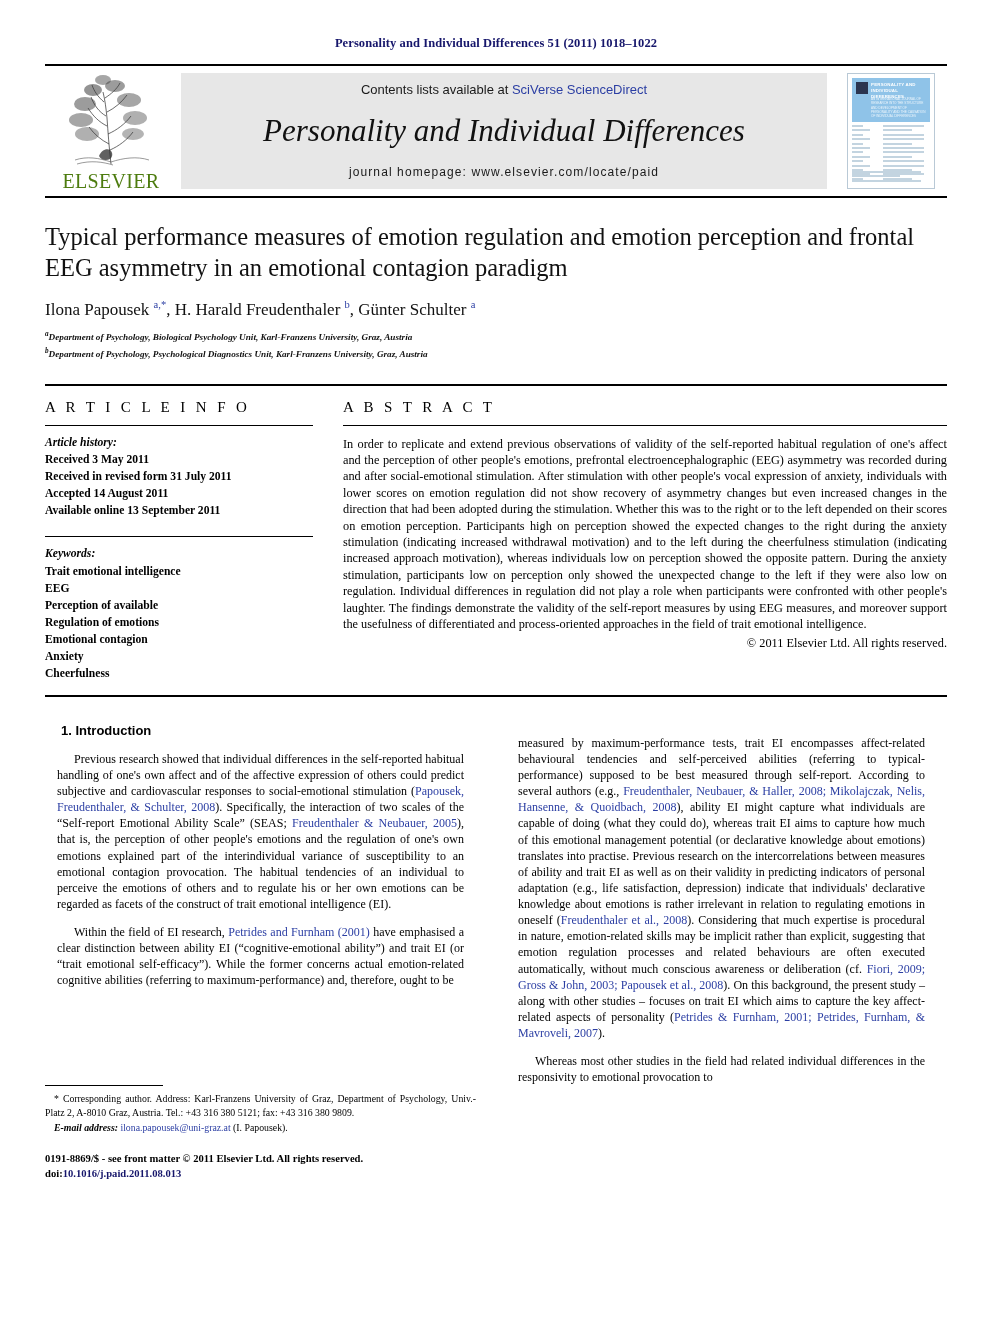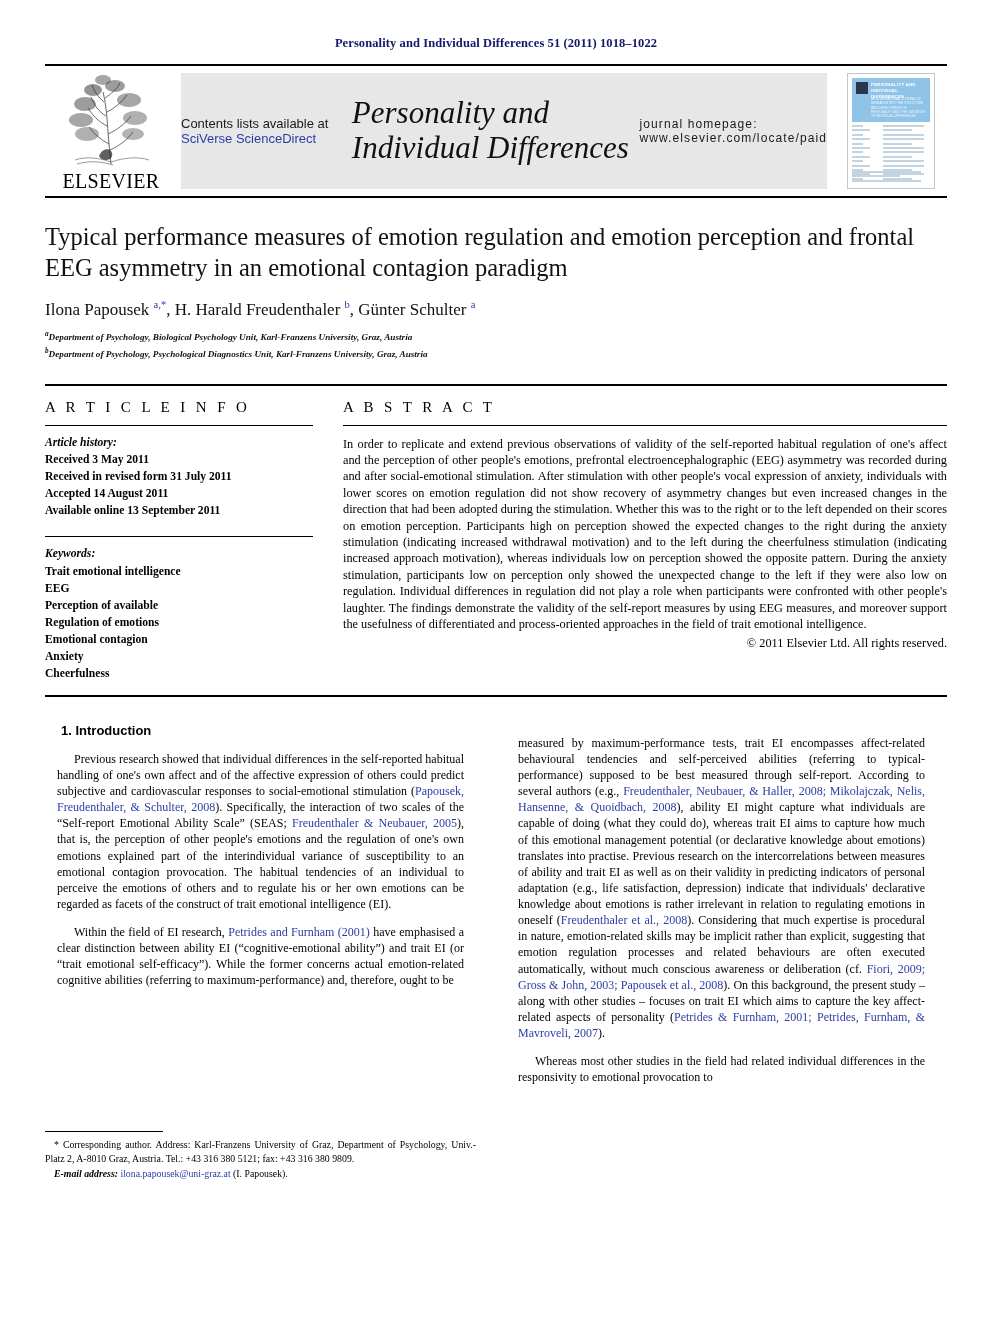--- a/index.html
+++ b/index.html
@@ -51,32 +51,33 @@
     align-items: center;
     justify-content: flex-start;
     padding-top: 6px;
     box-sizing: border-box;
   }
   .tree-svg { display:block; }
   .elsevier-word {
     font-family: "Liberation Serif", serif;
     font-size: 20px;
     letter-spacing: 0.3px;
-    color: #000000;
+    color: #4d7c0f;
     font-weight: 400;
     line-height: 1;
     margin-top: 1px;
   }
   .banner {
     flex: 1 1 auto;
     background: #e7e7e7;
     margin: 7px 8px 7px 4px;
     display: flex;
-    flex-direction: row;
+    flex-direction: column;
     align-items: center;
+    justify-content: space-between;
     padding: 9px 0 10px 0;
     box-sizing: border-box;
   }
   .contents-line {
     font-family: "Liberation Sans", sans-serif;
     font-size: 13px;
     color: #1a1a1a;
   }
   .contents-line .sd-link {
     color: #2b3ea3;
@@ -453,20 +454,26 @@
         <div class="fn-rule"></div>
         <div class="fn-text">
           <span>*</span>
           <span>Corresponding author. Address: Karl-Franzens University of Graz, Department of Psychology, Univ.-Platz 2, A-8010 Graz, Austria. Tel.: +43 316 380 5121; fax: +43 316 380 9809.</span>
         </div>
         <div class="fn-text" style="margin-top:2px">
           <span class="em">E-mail address:</span>
           <span class="fn-link">ilona.papousek@uni-graz.at</span>
           <span>(I. Papousek).</span>
         </div>
+        <div class="issn-block">
+          <div>0191-8869/$ - see front matter © 2011 Elsevier Ltd. All rights reserved.</div>
+          <div>
+            <span>doi:</span><span class="doi-link">10.1016/j.paid.2011.08.013</span>
+          </div>
+        </div>
       </div>
     </div>
 
     <div class="bcol">
       <p class="body-p cont"><span>measured by maximum-performance tests, trait EI encompasses affect-related behavioural tendencies and self-perceived abilities (referring to typical-performance) supposed to be best measured through self-report. According to several authors (e.g., </span><span class="cite">Freudenthaler, Neubauer, &amp; Haller, 2008; Mikolajczak, Nelis, Hansenne, &amp; Quoidbach, 2008</span><span>), ability EI might capture what individuals are capable of doing (what they could do), whereas trait EI aims to capture how much of this emotional management potential (or declarative knowledge about emotions) translates into practise. Previous research on the intercorrelations between measures of ability and trait EI as well as on their validity in predicting indicators of personal adaptation (e.g., life satisfaction, depression) indicate that individuals' declarative knowledge about emotions is rather irrelevant in relation to regulating emotions in oneself (</span><span class="cite">Freudenthaler et al., 2008</span><span>). Considering that much expertise is procedural in nature, emotion-related skills may be implicit rather than explicit, suggesting that emotion regulation processes and related behaviours are often executed automatically, without much conscious awareness or deliberation (cf. </span><span class="cite">Fiori, 2009; Gross &amp; John, 2003; Papousek et al., 2008</span><span>). On this background, the present study – along with other studies – focuses on trait EI which aims to capture the key affect-related aspects of personality (</span><span class="cite">Petrides &amp; Furnham, 2001; Petrides, Furnham, &amp; Mavroveli, 2007</span><span>).</span></p>
       <p class="body-p"><span>Whereas most other studies in the field had related individual differences in the responsivity to emotional provocation to</span></p>
     </div>
 
   </div>
 </div>

